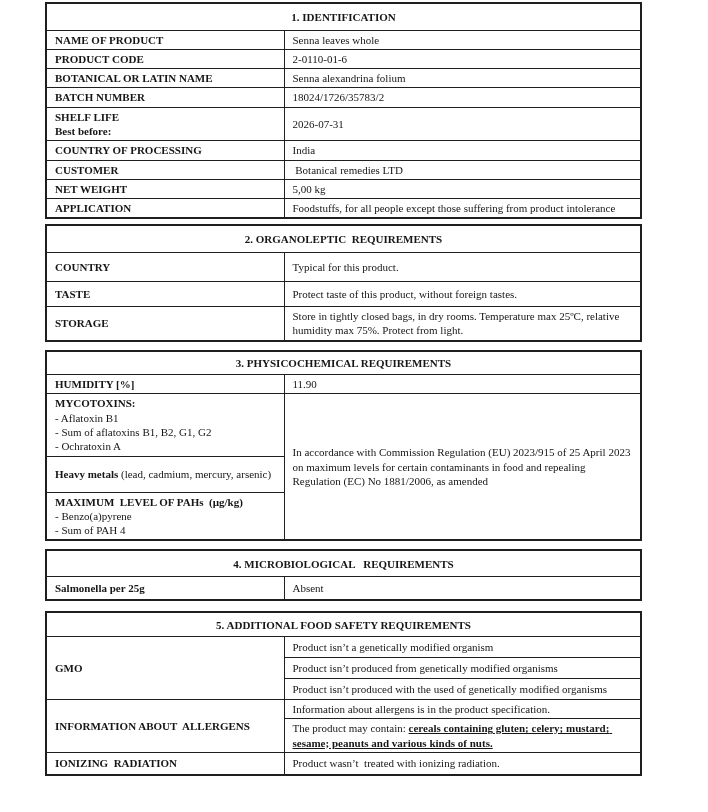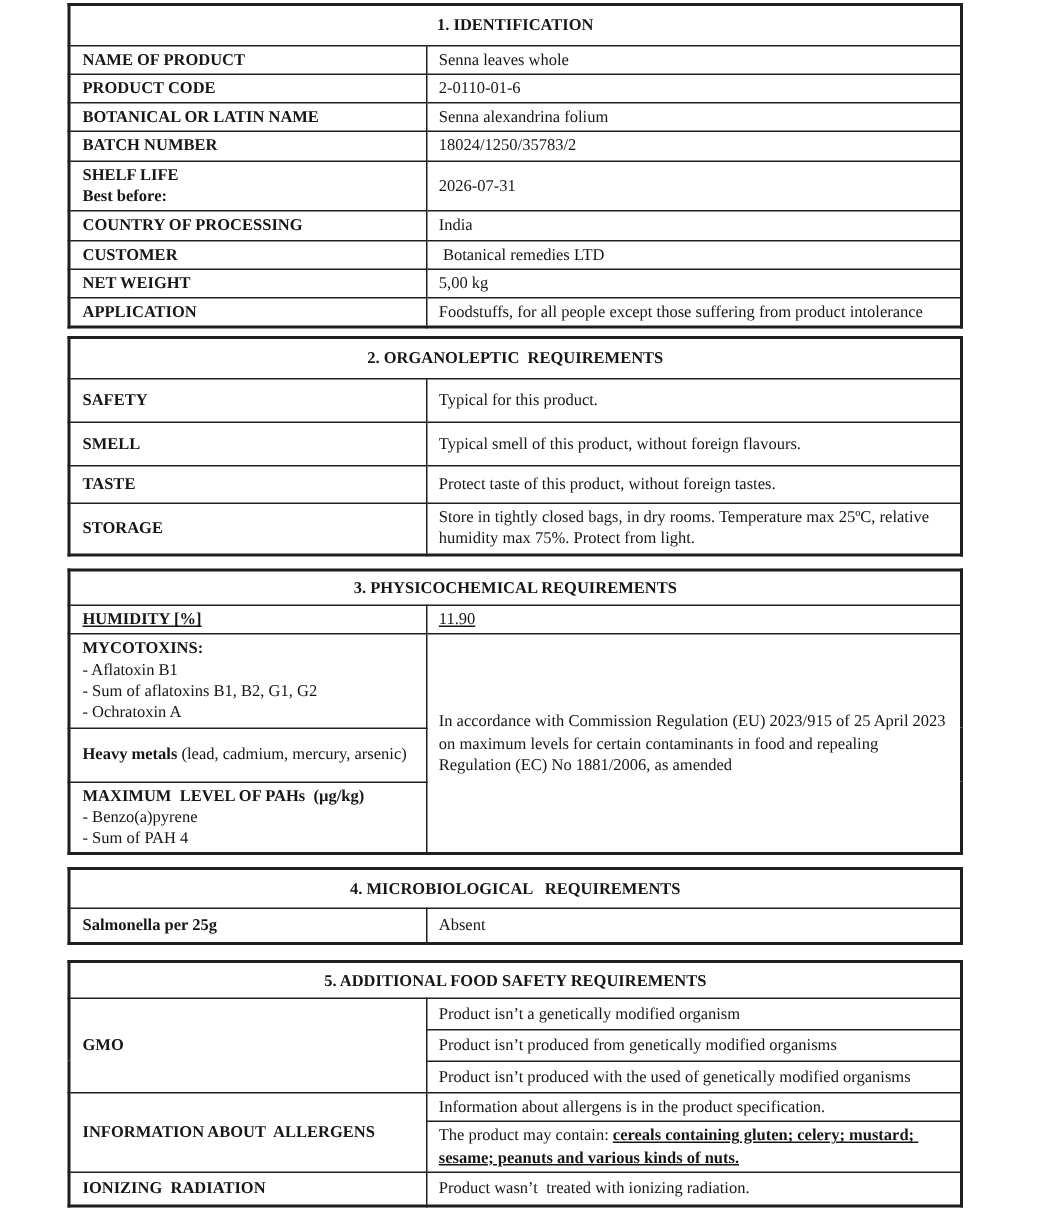--- a/index.html
+++ b/index.html
@@ -46,21 +46,21 @@
   .s1-title { height: 27px; }
   .s1-r  { height: 17px; }
   .s1-r7 { height: 14px; }
   .s1-shelf { height: 26px; }
   .s2-title { height: 27px; }
   .s2-r1 { height: 29px; }
   .s2-r2 { height: 29px; }
   .s2-r3 { height: 25px; }
   .s2-r4 { height: 34px; }
   .s3-title { height: 24px; }
-  .s3-hum { height: 16px; text-decoration: underline; }
+  .s3-hum { height: 16px; }
   .s3-myco { height: 57px; }
   .s3-heavy { height: 36px; }
   .s3-pahs { height: 35px; }
   .s4-title { height: 26px; margin-top: 40px; }
   .s4-r { height: 24px; }
   .s5-title { height: 24px; }
   .s5-gmo { height: 21px; }
   .s5-alg1 { height: 17px; }
   .s5-alg2 { height: 33px; }
   .s5-ion { height: 23px; }
@@ -92,21 +92,21 @@
       <tr>
         <td class="lbl s1-r pre">PRODUCT CODE</td>
         <td class="s1-r pre">2-0110-01-6</td>
       </tr>
       <tr>
         <td class="lbl s1-r pre">BOTANICAL OR LATIN NAME</td>
         <td class="s1-r pre">Senna alexandrina folium</td>
       </tr>
       <tr>
         <td class="lbl s1-r pre">BATCH NUMBER</td>
-        <td class="s1-r pre">18024/1250/35783/2</td>
+        <td class="s1-r pre">18024/1726/35783/2</td>
       </tr>
       <tr>
         <td class="lbl s1-shelf v-top">
           <div class="pre">SHELF LIFE</div>
           <div class="pre">Best before:</div>
         </td>
         <td class="s1-shelf v-top pre">2026-07-31</td>
       </tr>
       <tr>
         <td class="lbl s1-r pre">COUNTRY OF PROCESSING</td>
@@ -130,26 +130,22 @@
     <table class="sec mb-s2">
       <colgroup>
           <col class="c-label">
           <col>
         </colgroup>
       <tbody>
           <tr>
         <td colspan="2" class="sec-title-cell s2-title pre">2. ORGANOLEPTIC  REQUIREMENTS</td>
       </tr>
       <tr>
-        <td class="lbl s2-r1 pre">SAFETY</td>
+        <td class="lbl s2-r1 pre">COUNTRY</td>
         <td class="s2-r1 pre">Typical for this product.</td>
-      </tr>
-      <tr>
-        <td class="lbl s2-r2 pre">SMELL</td>
-        <td class="s2-r2 pre">Typical smell of this product, without foreign flavours.</td>
       </tr>
       <tr>
         <td class="lbl s2-r3 pre">TASTE</td>
         <td class="s2-r3 pre">Protect taste of this product, without foreign tastes.</td>
       </tr>
       <tr>
         <td class="lbl s2-r4 v-top pre">STORAGE</td>
         <td class="s2-r4 v-top pre">Store in tightly closed bags, in dry rooms. Temperature max 25ºC, relative humidity max 75%. Protect from light.</td>
       </tr>
     </tbody>

